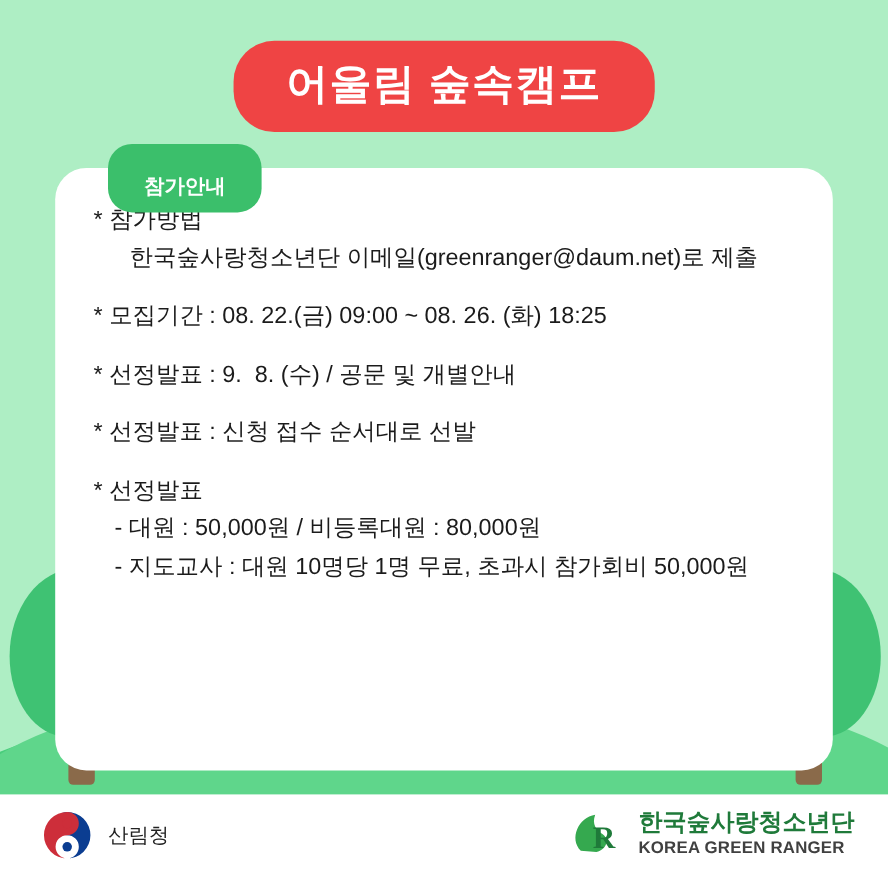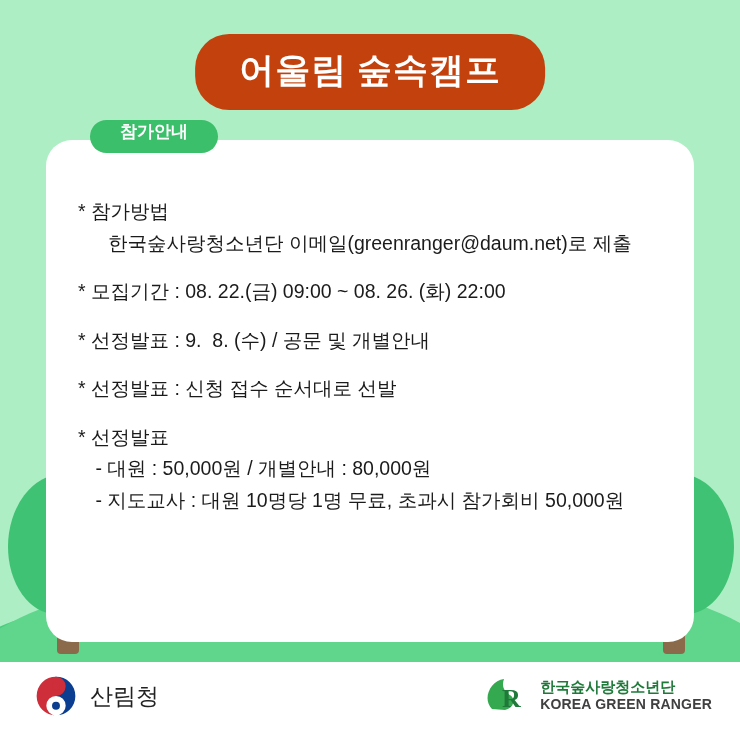--- a/index.html
+++ b/index.html
@@ -57,85 +57,83 @@
   .leafline {
     position: absolute; left: 50%; top: 22px;
     width: 3px; height: 62px; background: #7fe0a6;
     transform: translateX(-50%); border-radius: 2px;
   }
   
   .title-pill {
     position: absolute;
     left: 50%; transform: translateX(-50%);
     top: 34px;
-    background: #c2410c;
+    background: #ef4444;
     color: #ffffff;
     font-size: 35px;
     font-weight: bold;
     letter-spacing: 1px;
     padding: 13px 44px 16px 44px;
     border-radius: 34px;
     z-index: 6;
     white-space: nowrap;
-    font-family: Liberation Serif, serif;
   }
   
   .card {
     position: absolute;
     left: 46px; top: 140px;
     width: 648px; height: 502px;
     background: #ffffff;
     border-radius: 26px;
     z-index: 5;
   }
   
   .tab {
     position: absolute;
     left: 90px; top: 120px;
     background: #3bbf6b;
     color: #ffffff;
     font-size: 17px;
     font-weight: bold;
-    padding: 0 30px 10px 30px;
+    padding: 24px 30px 10px 30px;
     border-radius: 20px;
     z-index: 7;
     white-space: nowrap;
   }
   
   .body {
     position: absolute;
     left: 78px; top: 168px;
     width: 600px;
     z-index: 6;
     color: #1b1b1b;
     font-size: 19.5px;
     line-height: 1.62;
-    margin-top: 28px;
   }
   .block { margin-bottom: 17px; }
   .block:last-child { margin-bottom: 0; }
   .line { white-space: pre; }
   .line.ind1 { padding-left: 12px; }
   .line.ind2 { padding-left: 30px; }
   
   .footer-left {
     position: absolute; left: 34px; bottom: 22px;
     display: flex; align-items: center; gap: 12px;
     z-index: 6;
   }
   .gov-mark { width: 44px; height: 44px; }
-  .gov-label { font-size: 23px; color: #222; font-weight: 500; }
+  .gov-label { font-size: 17px; color: #222; font-weight: 500; }
   .footer-right {
     position: absolute; right: 28px; bottom: 20px;
     display: flex; align-items: center; gap: 10px;
     z-index: 6;
   }
   .ranger-logo { width: 52px; height: 50px; }
   .ranger-text { line-height: 1.15; }
-  .ranger-kr { font-size: 15px; font-weight: bold; color: #1f7a3a; }
+  .ranger-kr { font-size: 20px; font-weight: bold; color: #1f7a3a; text-align: center; }
   .ranger-en { font-size: 14px; font-weight: bold; color: #404040; letter-spacing: 0.2px; }
 </style>
 </head>
 <body>
 
 <div id="poster">
 
   <div class="hill2"></div>
   <div class="hill"></div>
 
@@ -160,31 +158,31 @@
   <div class="card"></div>
 
   <div class="tab">참가안내</div>
 
   <div class="body" id="bodyHost">
       <div class="block">
         <div class="line">* 참가방법</div>
         <div class="line ind2">한국숲사랑청소년단 이메일(greenranger@daum.net)로 제출</div>
       </div>
       <div class="block">
-        <div class="line">* 모집기간 : 08. 22.(금) 09:00 ~ 08. 26. (화) 22:00</div>
+        <div class="line">* 모집기간 : 08. 22.(금) 09:00 ~ 08. 26. (화) 18:25</div>
       </div>
       <div class="block">
         <div class="line">* 선정발표 : 9.  8. (수) / 공문 및 개별안내</div>
       </div>
       <div class="block">
         <div class="line">* 선정발표 : 신청 접수 순서대로 선발</div>
       </div>
       <div class="block">
         <div class="line">* 선정발표</div>
-        <div class="line ind1"> - 대원 : 50,000원 / 개별안내 : 80,000원</div>
+        <div class="line ind1"> - 대원 : 50,000원 / 비등록대원 : 80,000원</div>
         <div class="line ind1"> - 지도교사 : 대원 10명당 1명 무료, 초과시 참가회비 50,000원</div>
       </div>
     </div>
 
   <div class="footer-left">
     <svg class="gov-mark" viewBox="0 0 100 100">
       <circle cx="50" cy="50" r="46" fill="#ffffff"></circle>
       <path d="M50 6 A44 44 0 0 1 50 94 A22 22 0 0 0 50 50 A22 22 0 0 1 50 6 Z" fill="#0b3d91"></path>
       <path d="M50 6 A44 44 0 0 0 50 94 A22 22 0 0 1 50 50 A22 22 0 0 0 50 6 Z" fill="#cd2e3a"></path>
       <circle cx="50" cy="28" r="9" fill="#cd2e3a"></circle>

